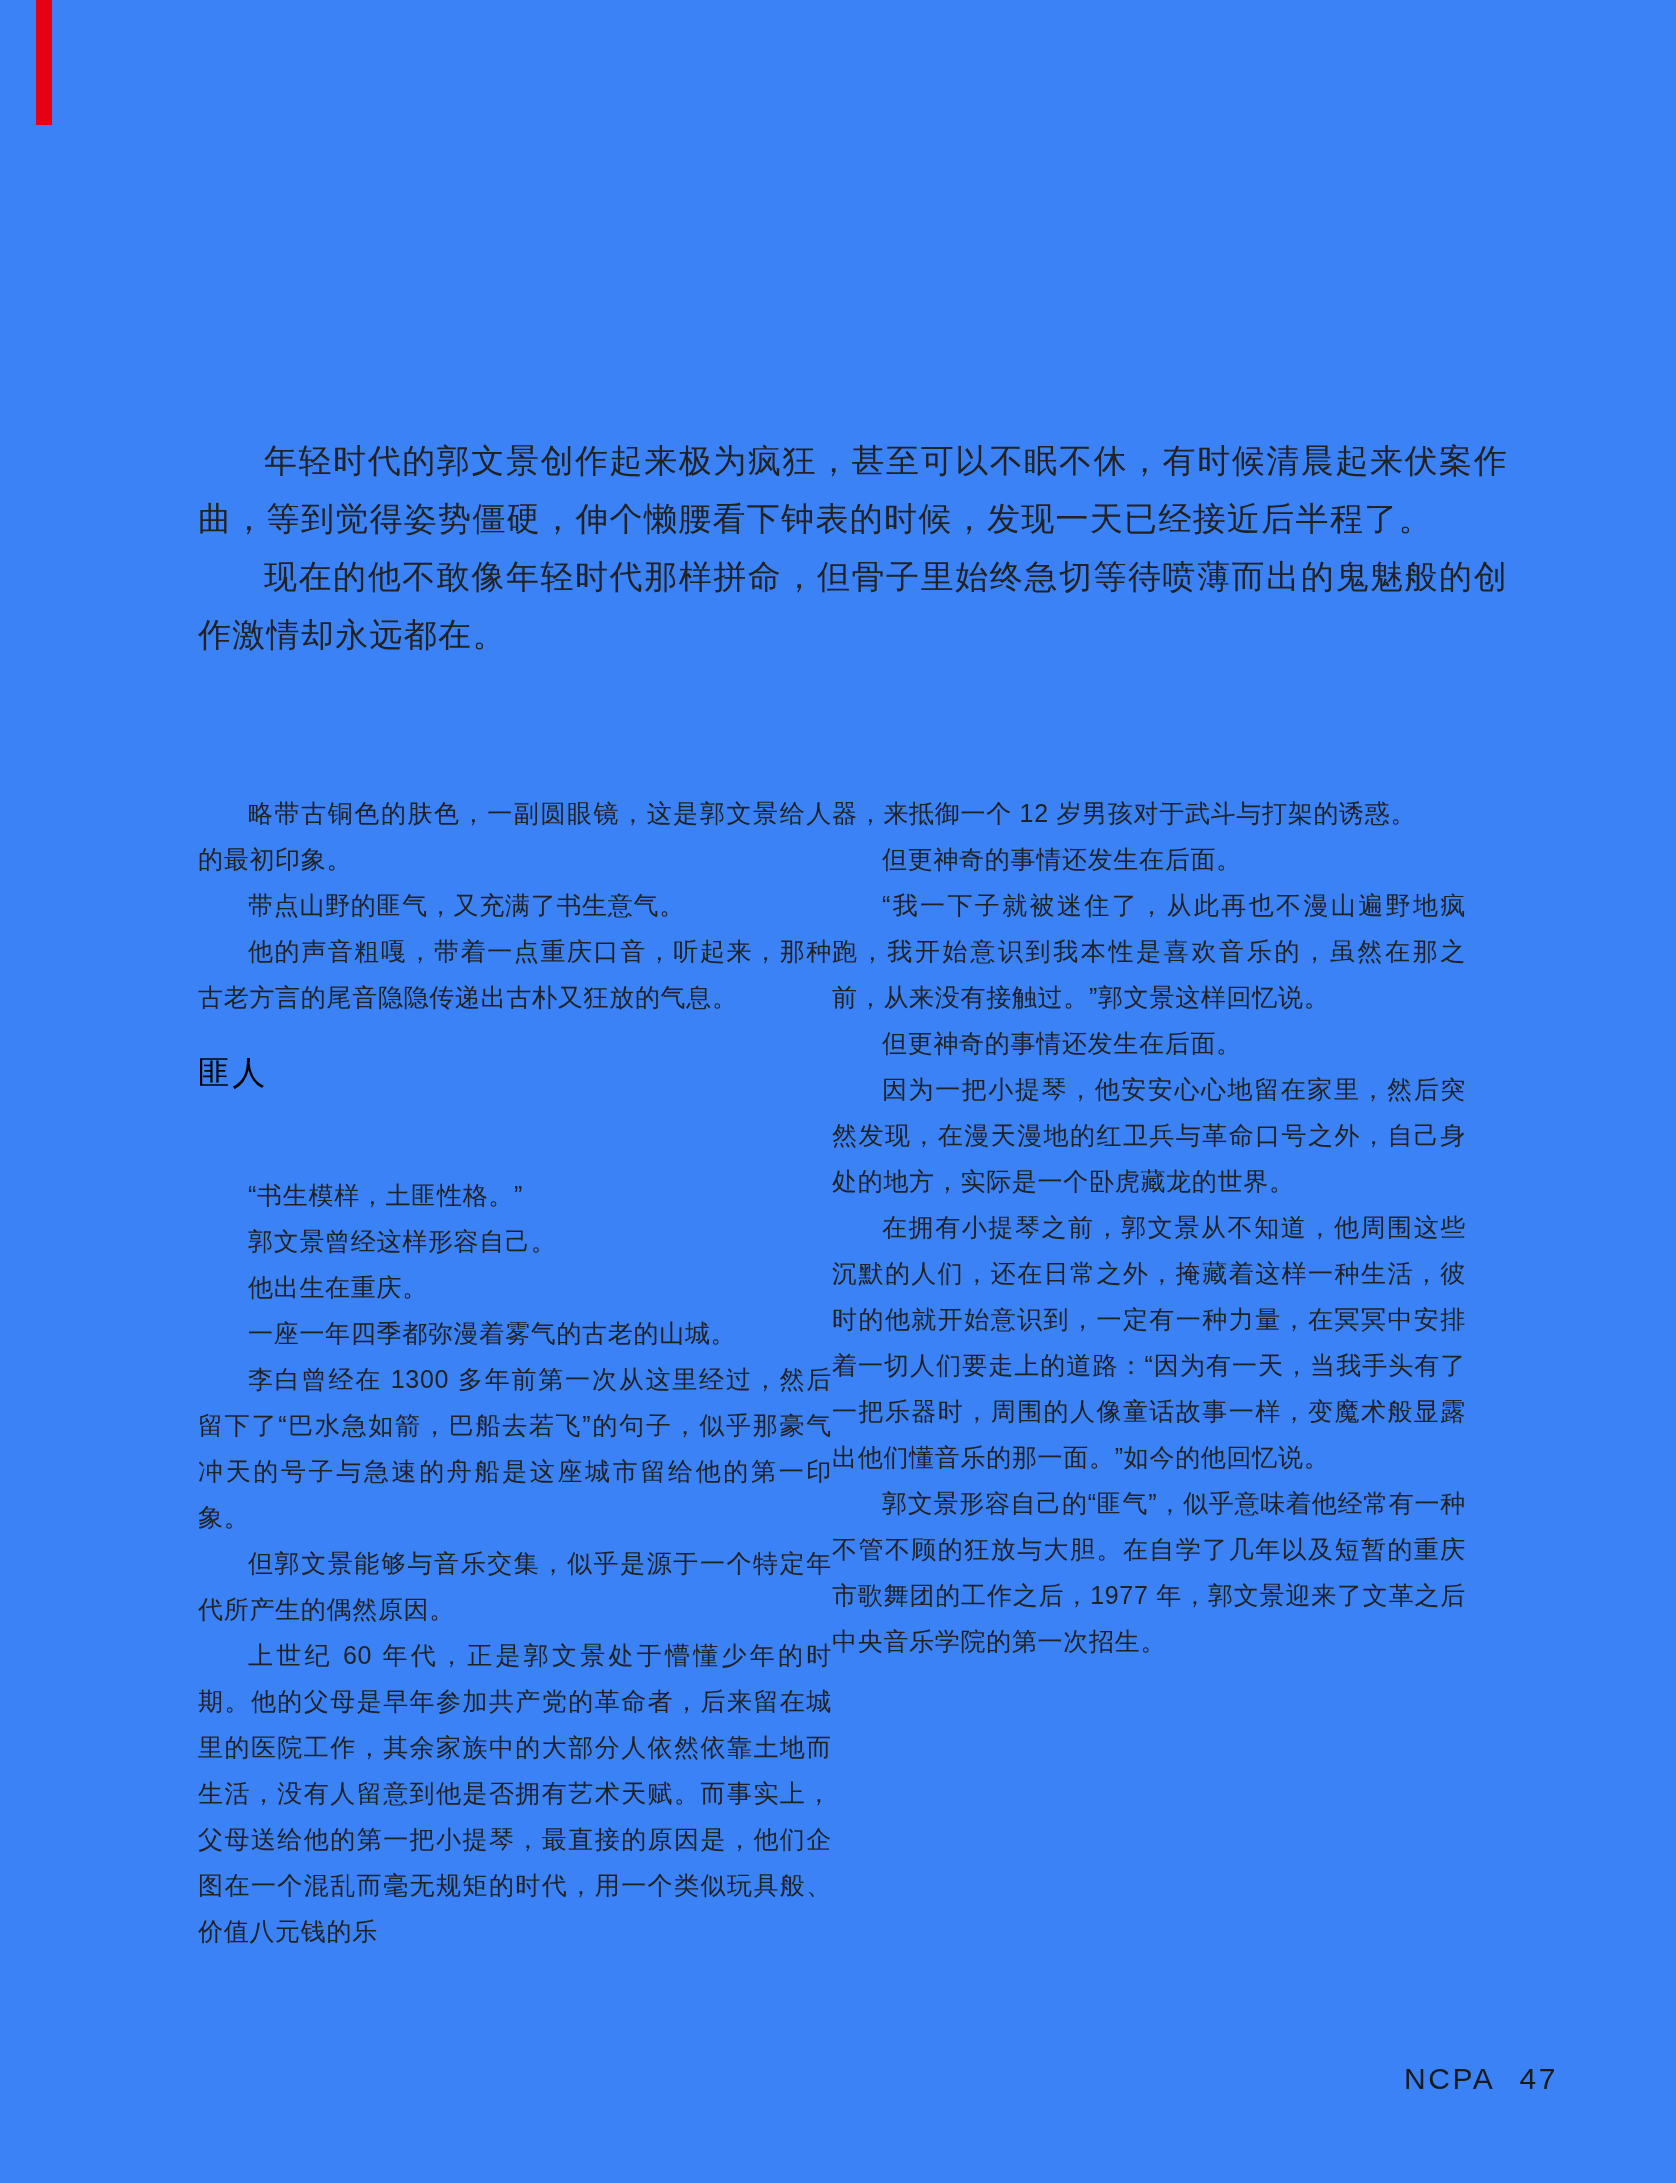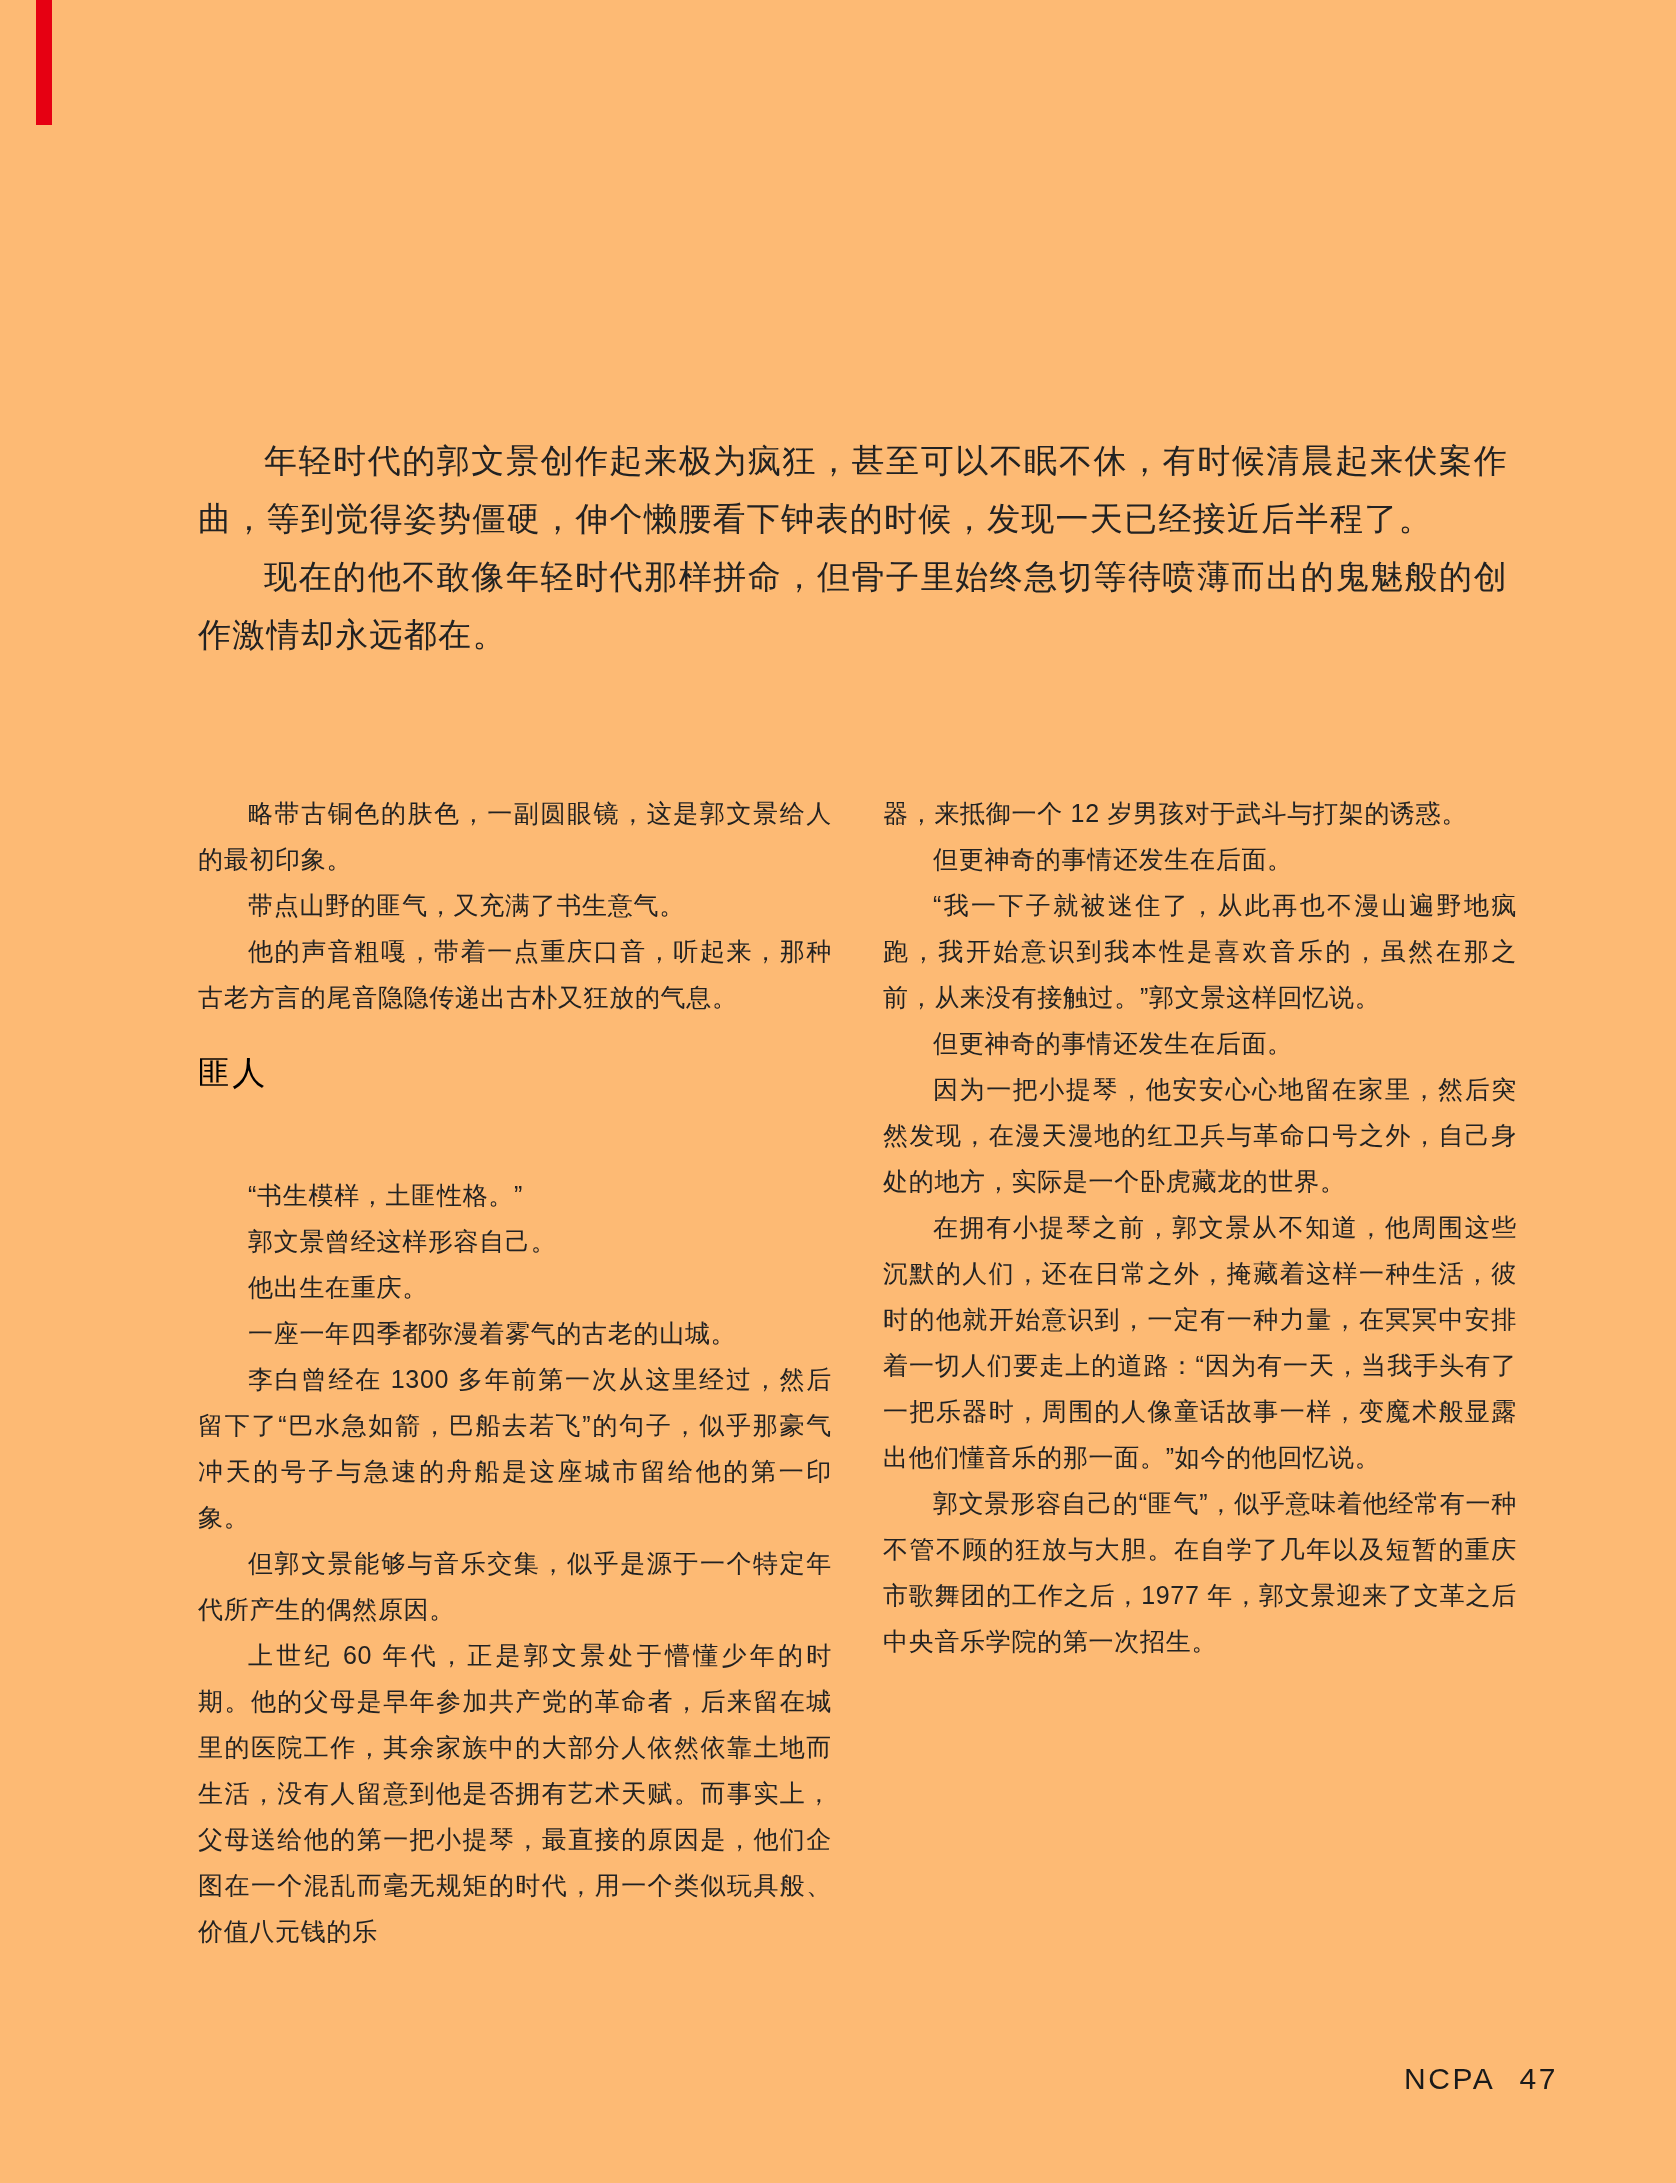--- a/index.html
+++ b/index.html
@@ -5,21 +5,21 @@
   * { margin: 0; padding: 0; box-sizing: border-box; }
   html, body { background: #ffffff; }
   body {
     font-family: "Liberation Sans", "DejaVu Sans", sans-serif;
     color: #1e1e1e;
   }
   .page {
     position: relative;
     width: 1676px;
     height: 2183px;
-    background: #fdba74;
+    background: #3b82f6;
     overflow: hidden;
   }
   
   .accent-bar {
     position: absolute;
     left: 36px;
     top: 0;
     width: 16px;
     height: 125px;
     background: #e60012;
@@ -37,21 +37,20 @@
     color: #222222;
   }
   .intro p { text-indent: 2em; }
   
   .columns {
     position: absolute;
     left: 198px;
     top: 790px;
     width: 1319px;
     display: flex;
-    gap: 51px;
   }
   .col {
     width: 634px;
     font-size: 25px;
     line-height: 46px;
     letter-spacing: 0.7px;
     text-align: justify;
     color: #222222;
   }
   .col p { text-indent: 2em; }

